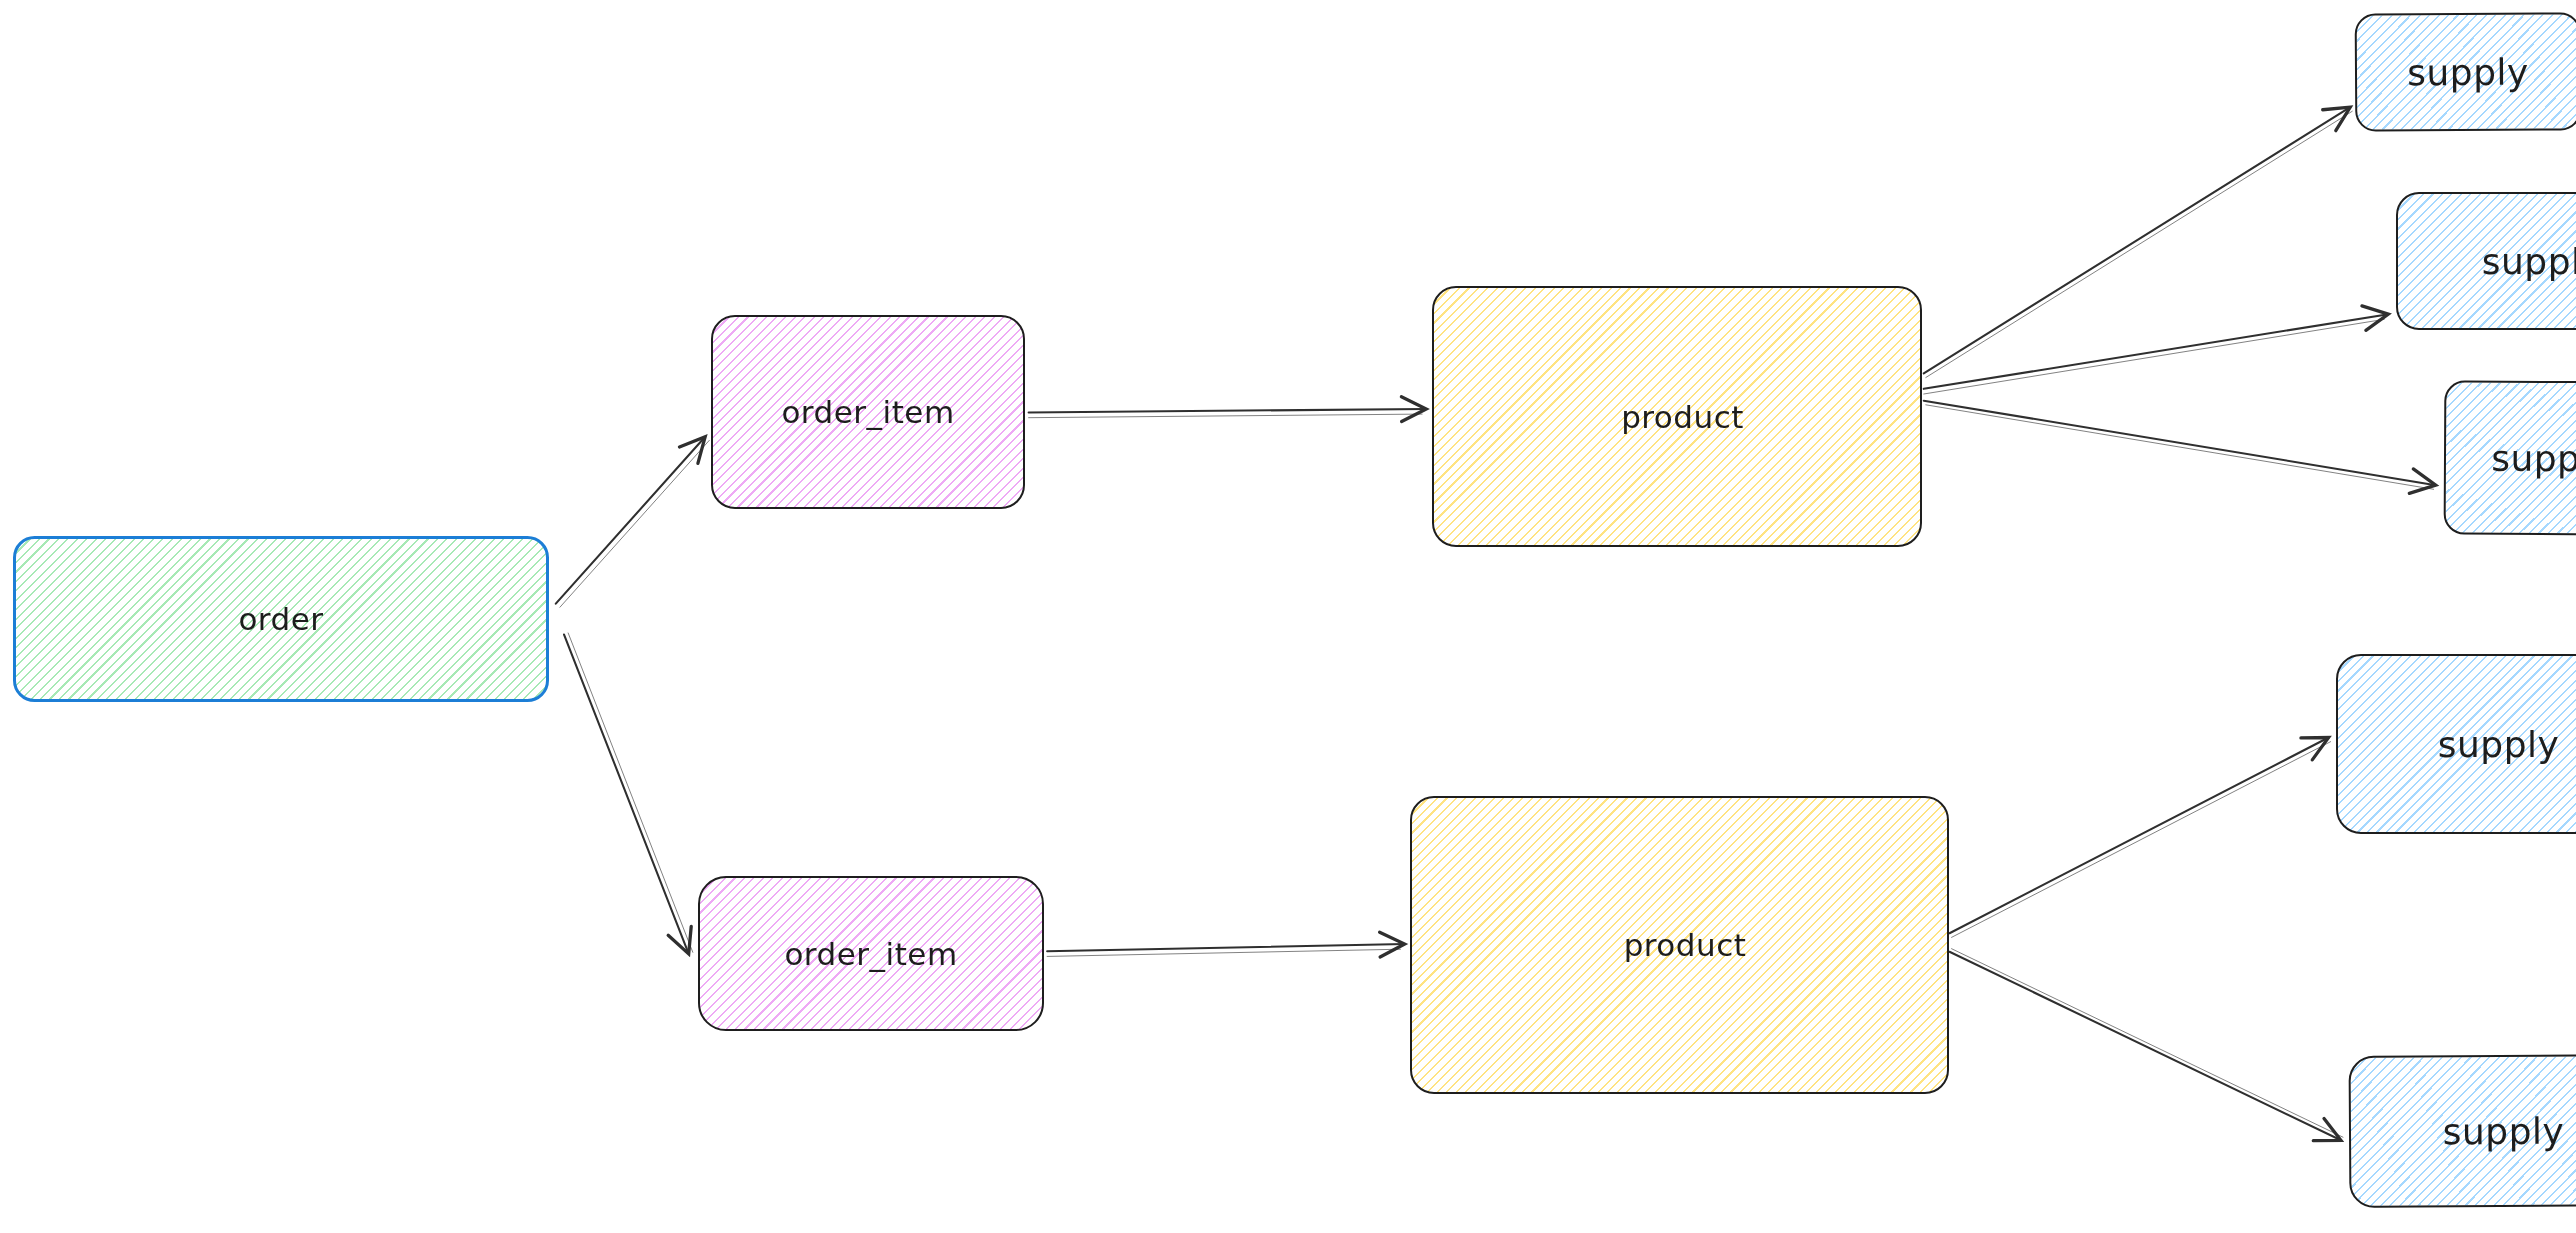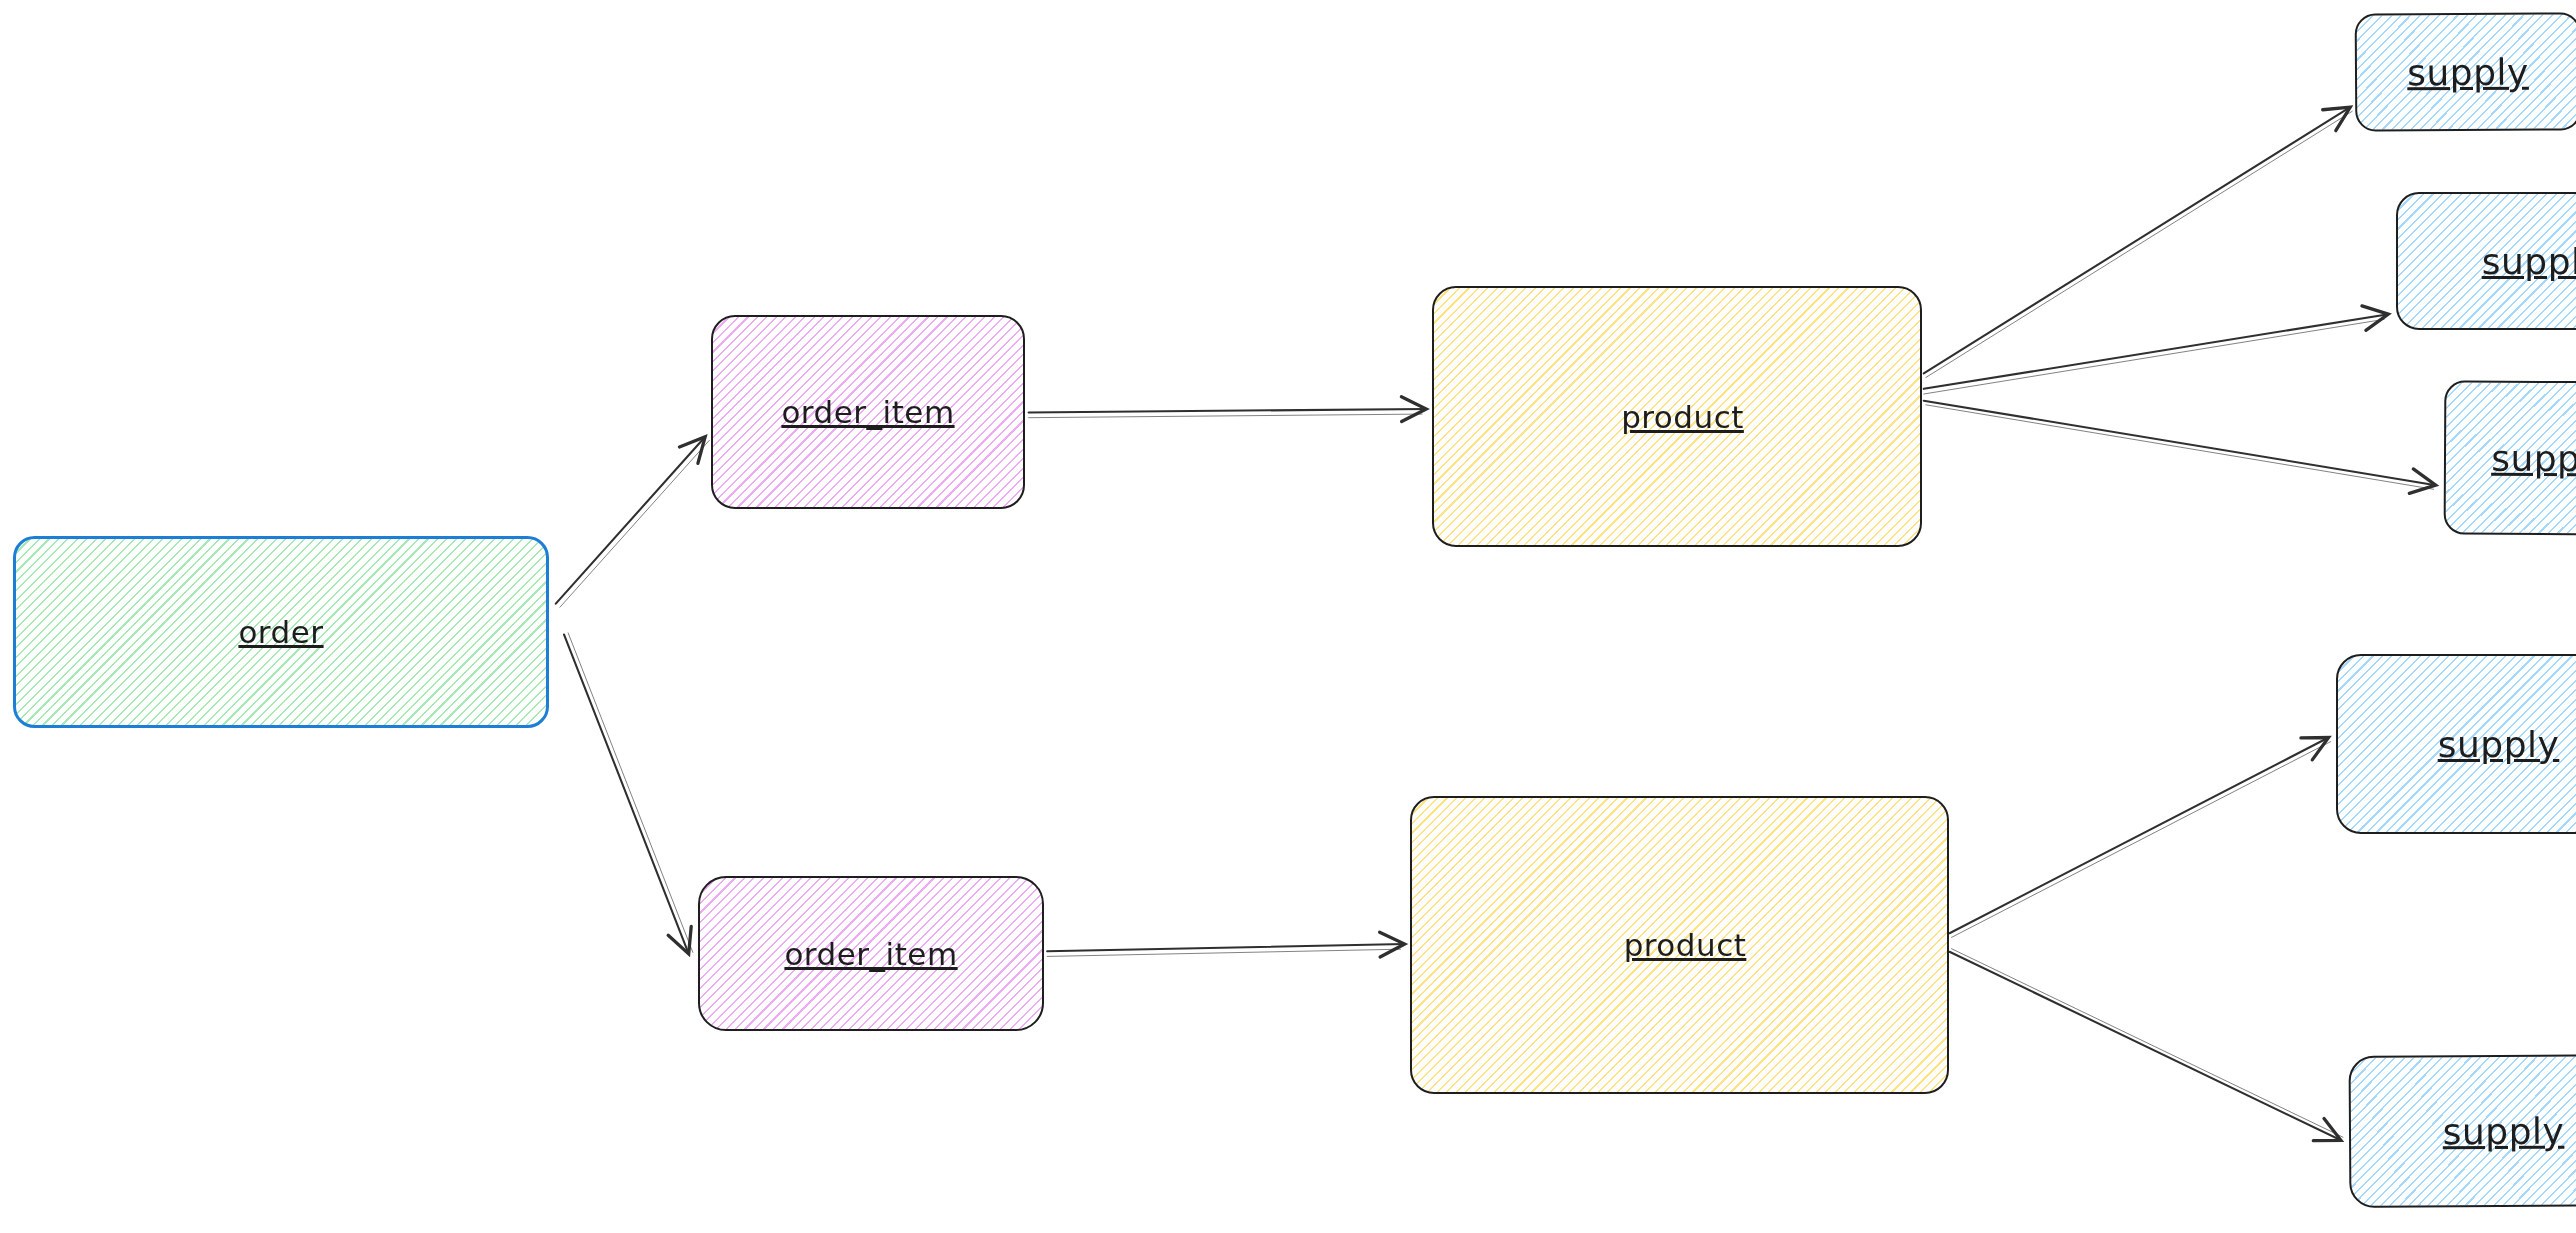--- a/index.html
+++ b/index.html
@@ -51,21 +51,21 @@
       var(--hatch-yellow) 0px, var(--hatch-yellow) 1.5px,
       transparent 1.5px, transparent 6.7px);
     padding-left:11px;
   }
   .h-blue{
     background-image:repeating-linear-gradient(135deg,
       var(--hatch-blue) 0px, var(--hatch-blue) 1.5px,
       transparent 1.5px, transparent 6.7px);
     font-size:36px;
   }
-  .node .lbl{pointer-events:none;text-decoration:underline;}
+  .node .lbl{pointer-events:none;}
   .edge-main{stroke:var(--arrow);stroke-width:4;fill:none;stroke-linecap:round;}
   .edge-ghost{stroke:var(--arrow);stroke-width:1.8;fill:none;opacity:0.65;stroke-linecap:round;}
   .tilt-a{transform:rotate(-0.35deg);}
   .tilt-b{transform:rotate(0.3deg);}
 </style>
 </head>
 <body>
 
 <div class="canvas">
 
@@ -107,21 +107,21 @@
     <g>
       <path class="edge-main" d="M3784 1812 L4520 1432" marker-end="url(#ah)"></path>
       <path class="edge-ghost" d="M3788 1820 L4524 1440"></path>
     </g>
     <g>
       <path class="edge-main" d="M3784 1848 L4544 2214" marker-end="url(#ah)"></path>
       <path class="edge-ghost" d="M3788 1842 L4548 2208"></path>
     </g>
   </svg>
 
-  <div class="node h-green" style="left:13px;top:536px;width:536px;height:192px;border-radius:21.6px;">
+  <div class="node h-green" style="left:13px;top:536px;width:536px;height:166px;border-radius:21.6px;">
     <span class="lbl">order</span>
   </div>
 
   <div class="node h-purple" style="left:711px;top:315px;width:314px;height:194px;">
     <span class="lbl">order_item</span>
   </div>
 
   <div class="node h-purple" style="left:698px;top:876px;width:346px;height:155px;border-radius:28px;">
     <span class="lbl">order_item</span>
   </div>

